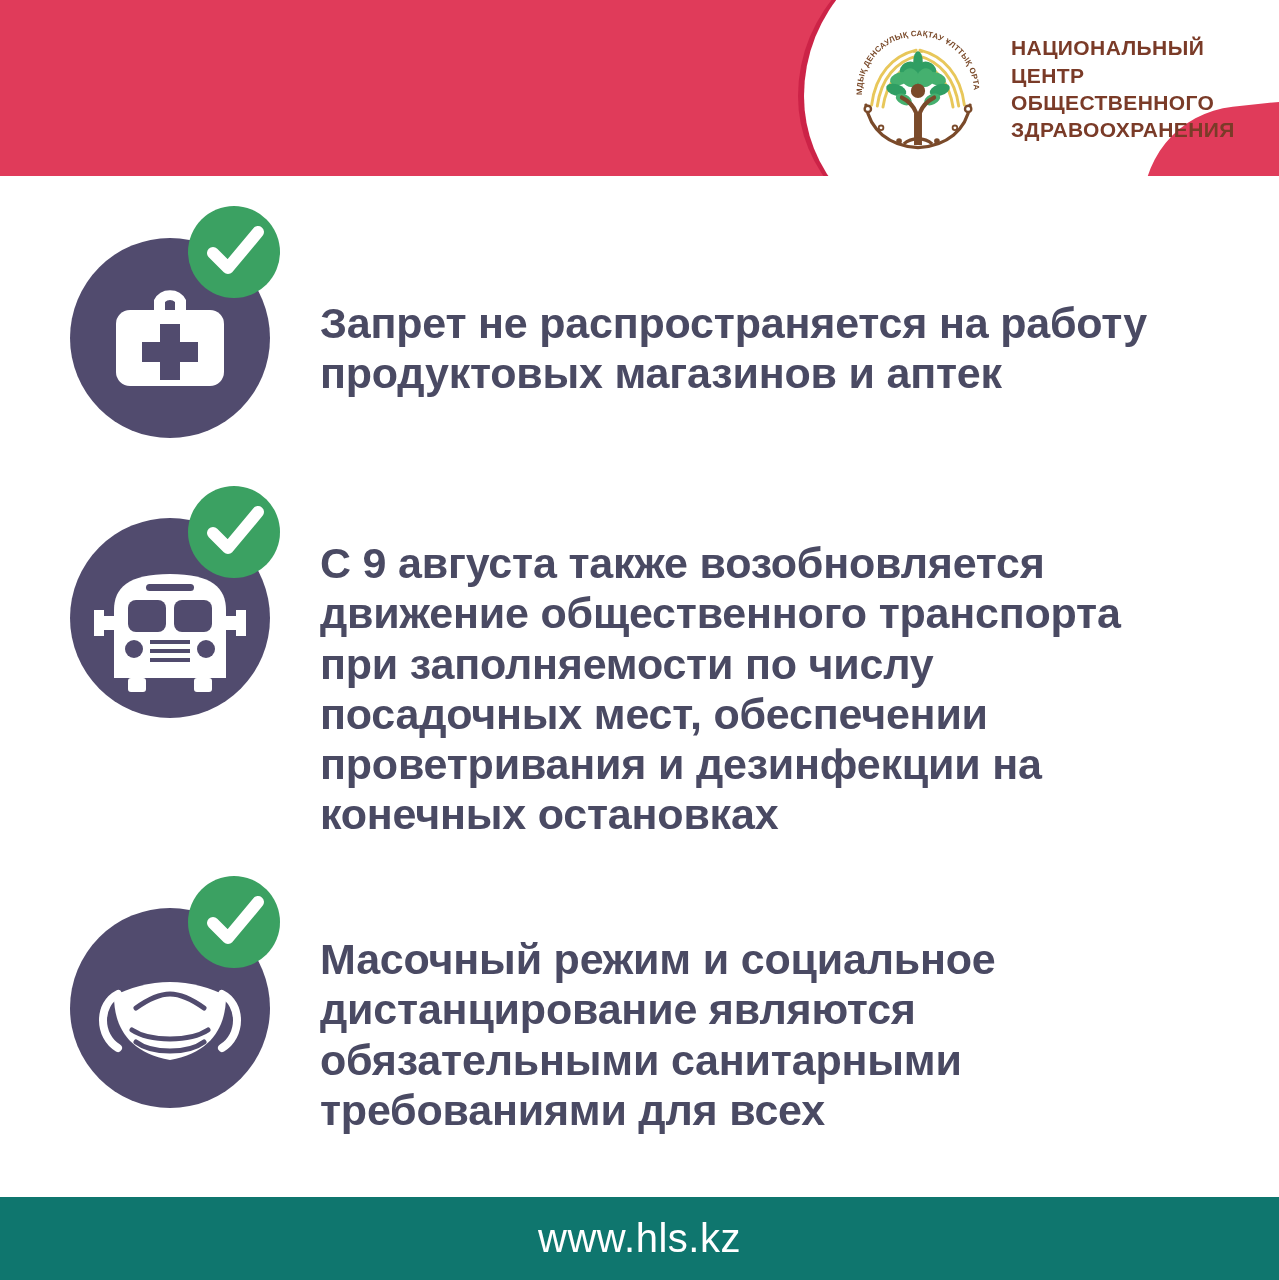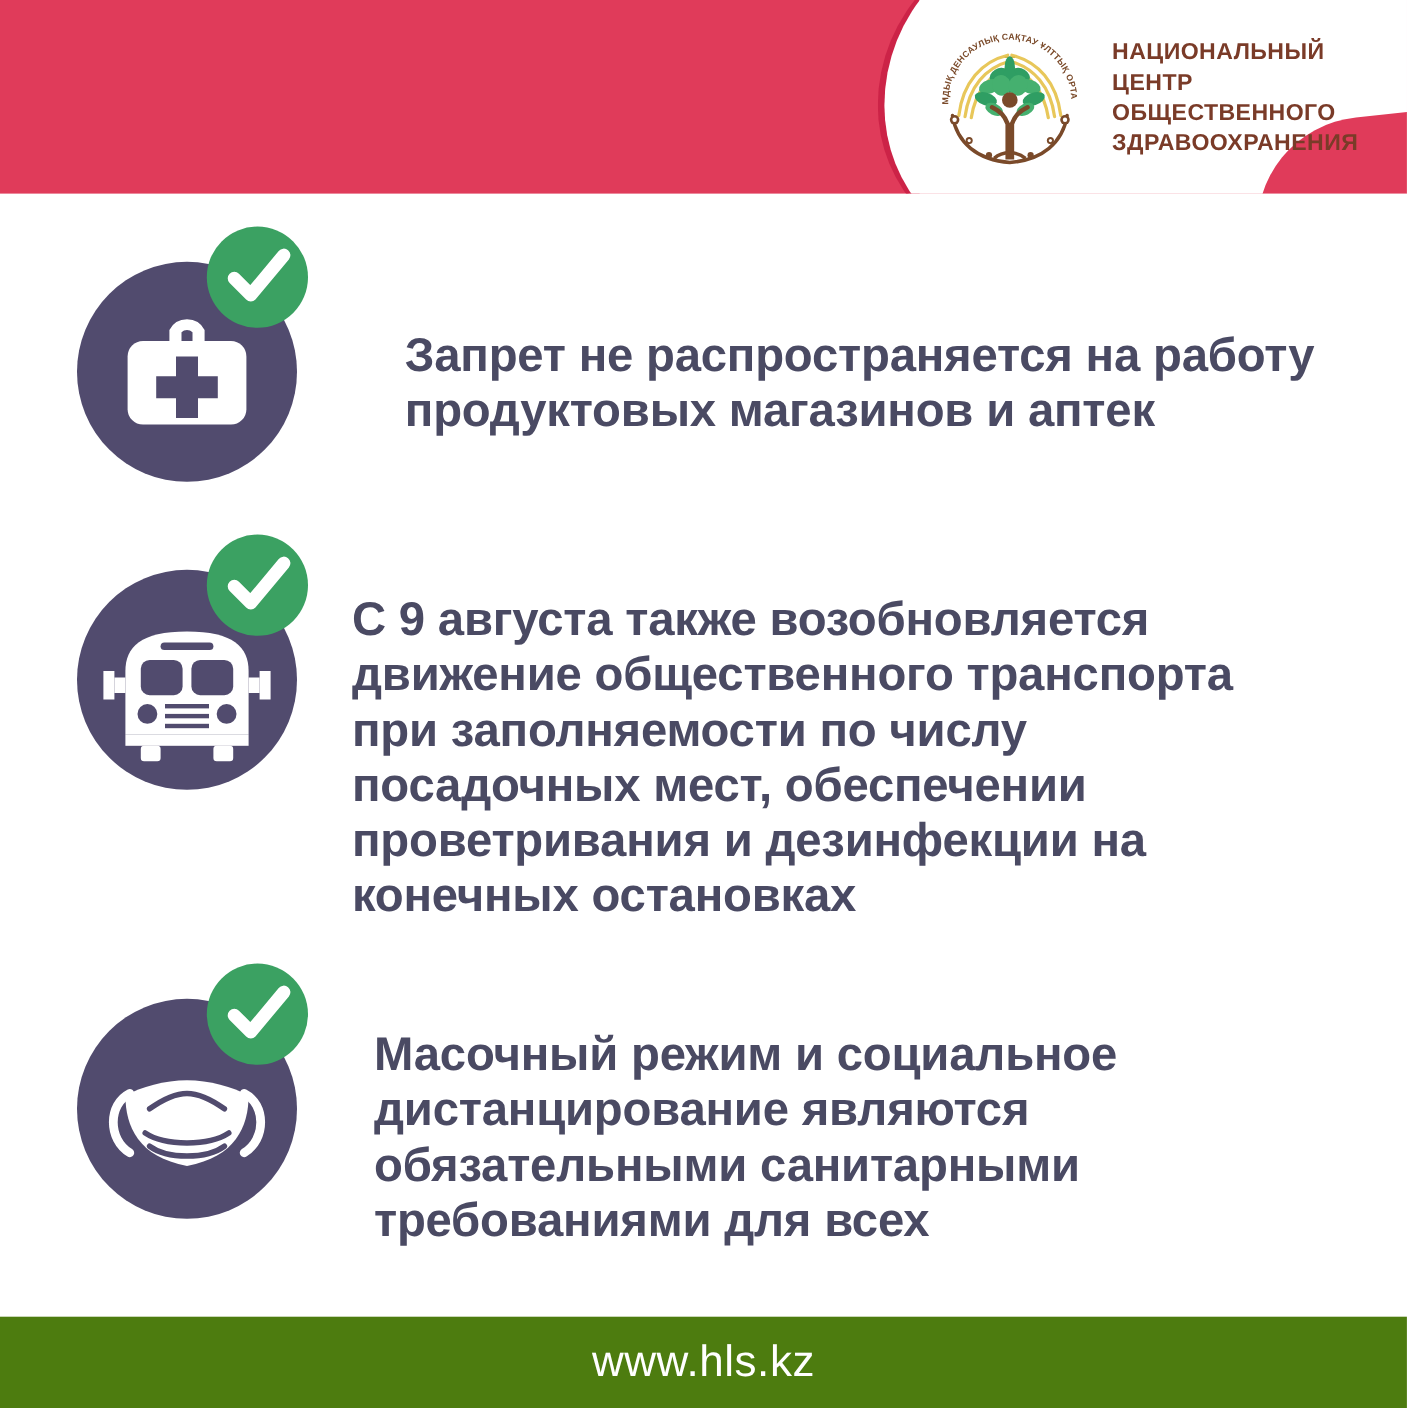--- a/index.html
+++ b/index.html
@@ -92,23 +92,23 @@
     position: absolute;
     left: 0;
     top: 176px;
     width: 1279px;
   }
   .row {
     position: absolute;
     display: flex;
     align-items: flex-start;
   }
-  .row-1 { left: 70px; top: 30px; gap: 48px;  }
+  .row-1 { left: 70px; top: 30px;  }
   .row-2 { left: 70px; top: 310px; }
-  .row-3 { left: 70px; top: 700px; gap: 20px; }
+  .row-3 { left: 70px; top: 700px; }
 
   .icon-badge {
     position: relative;
     width: 200px;
     height: 232px;
     flex: 0 0 auto;
   }
   .disc {
     position: absolute;
     left: 0;
@@ -151,21 +151,21 @@
   .row-2 .row-text { margin-left: 50px; margin-top: 52px; }
   .row-3 .row-text { margin-left: 50px; margin-top: 58px; }
 
   
   .footer {
     position: absolute;
     left: 0;
     bottom: 0;
     width: 1279px;
     height: 83px;
-    background: #4d7c0f;
+    background: #0f766e;
     display: flex;
     align-items: center;
     justify-content: center;
   }
   .footer-url {
     color: #ffffff;
     font-size: 40px;
     font-weight: normal;
     letter-spacing: 0.5px;
     font-family: "Liberation Sans", sans-serif;

